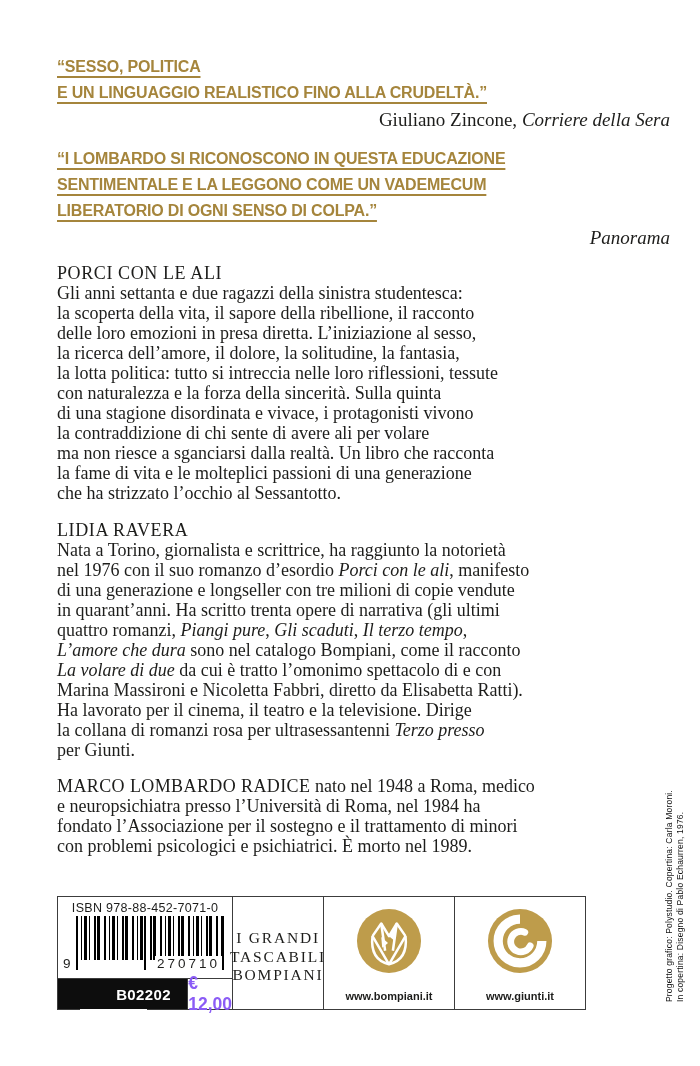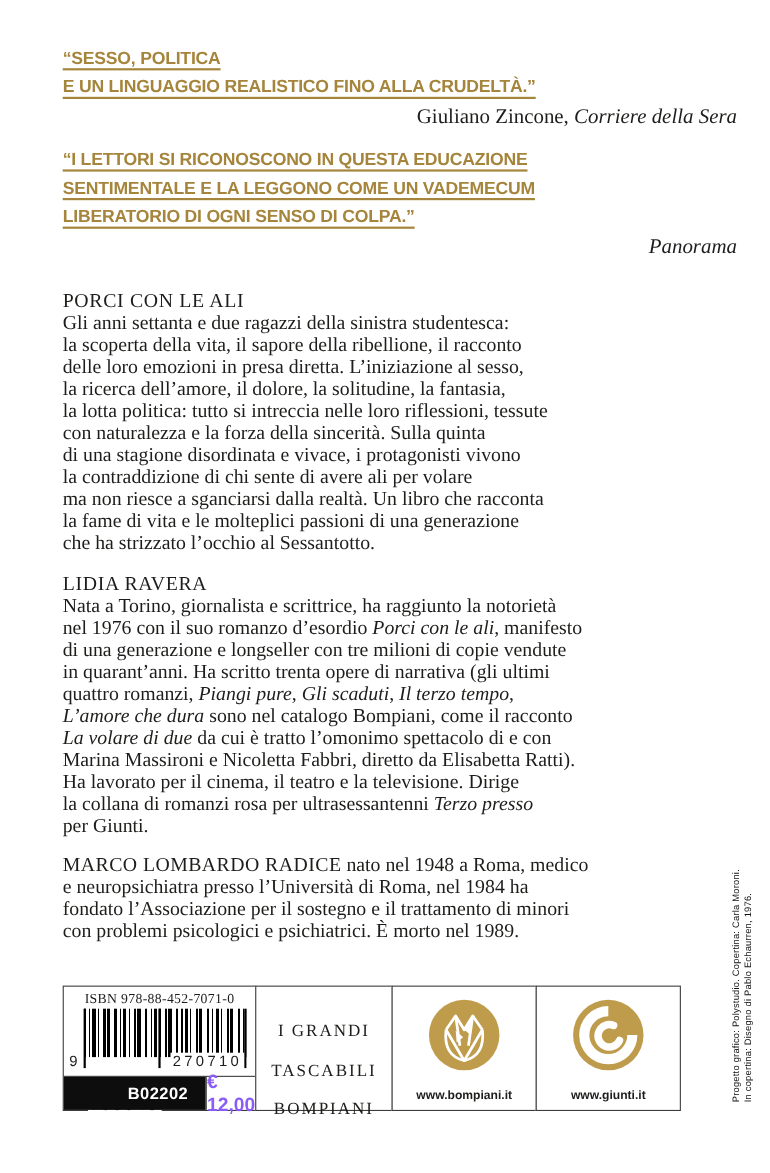--- a/index.html
+++ b/index.html
@@ -19,20 +19,21 @@
   }
   
   .quotes{position:absolute;top:41px;left:57px;right:30px;}
   .quote{
     font-family:"Liberation Sans", sans-serif;
     font-weight:bold;
     font-size:16px;
     line-height:26px;
     letter-spacing:-0.2px;
     color:var(--gold);
+    margin-top:13px;
   }
   .q-line{
     text-decoration:underline;
     text-decoration-thickness:2px;
     text-underline-offset:4px;
   }
   .attribution{
     font-size:19px;
     line-height:26px;
     color:var(--ink);
@@ -66,21 +67,21 @@
   }
   .cell{
     border:1px solid var(--border);
     background:#fff;
     box-sizing:border-box;
     position:relative;
   }
   .cell + .cell{margin-left:-1px;}
   .barcode-cell{width:176px;}
   .isbn-label{
-    font-family:Liberation Serif, serif;
+    font-family:Liberation Sans, sans-serif;
     font-size:12.5px;
     text-align:center;
     letter-spacing:0.3px;
     padding-top:4px;
   }
   .bc{position:relative;height:61px;margin:1px 7px 0 5px;}
   .bc-stripes{
     position:absolute;left:13px;right:1px;top:0;height:44px;
     background:
       repeating-linear-gradient(90deg,
@@ -115,24 +116,23 @@
     width:90px;background:#0d0d0d;color:#fff;
     display:flex;align-items:center;justify-content:center;
     font-size:15px;letter-spacing:0.4px;padding-left:42px;
   }
   .price-box{
     flex:1;border-left:1px solid var(--border);
     display:flex;align-items:center;justify-content:center;
     font-size:17.5px;color:#8b5cf6;
   }
   .collection-cell{
-    width:125px;
+    width:92px;
     display:flex;flex-direction:column;align-items:center;
     padding-top:32px;
-    gap:17px;
   }
   .collection-cell div{
     font-size:15.5px;
     letter-spacing:1.8px;
     line-height:18.5px;
   }
   .logo-cell{width:132px;}
   .logo-cell svg{display:block;margin:11px auto 0;}
   .logo-url{
     position:absolute;bottom:7px;left:0;right:0;
@@ -159,21 +159,21 @@
 <body>
 
 <section class="quotes">
   <div class="quote">
       <div class="q-line">“SESSO, POLITICA</div>
       <div class="q-line">E UN LINGUAGGIO REALISTICO FINO ALLA CRUDELTÀ.”</div>
     </div>
   <div class="attribution"><span>Giuliano Zincone, </span><span class="it">Corriere della Sera</span></div>
 
   <div class="quote">
-      <div class="q-line">“I LETTORI SI RICONOSCONO IN QUESTA EDUCAZIONE</div>
+      <div class="q-line">“I LOMBARDO SI RICONOSCONO IN QUESTA EDUCAZIONE</div>
       <div class="q-line">SENTIMENTALE E LA LEGGONO COME UN VADEMECUM</div>
       <div class="q-line">LIBERATORIO DI OGNI SENSO DI COLPA.”</div>
     </div>
   <div class="attribution"><span class="it">Panorama</span></div>
 </section>
 
 <section class="block synopsis">
   <h2>PORCI CON LE ALI</h2>
   <p class="copy"><span>Gli anni settanta e due ragazzi della sinistra studentesca:
 la scoperta della vita, il sapore della ribellione, il racconto

